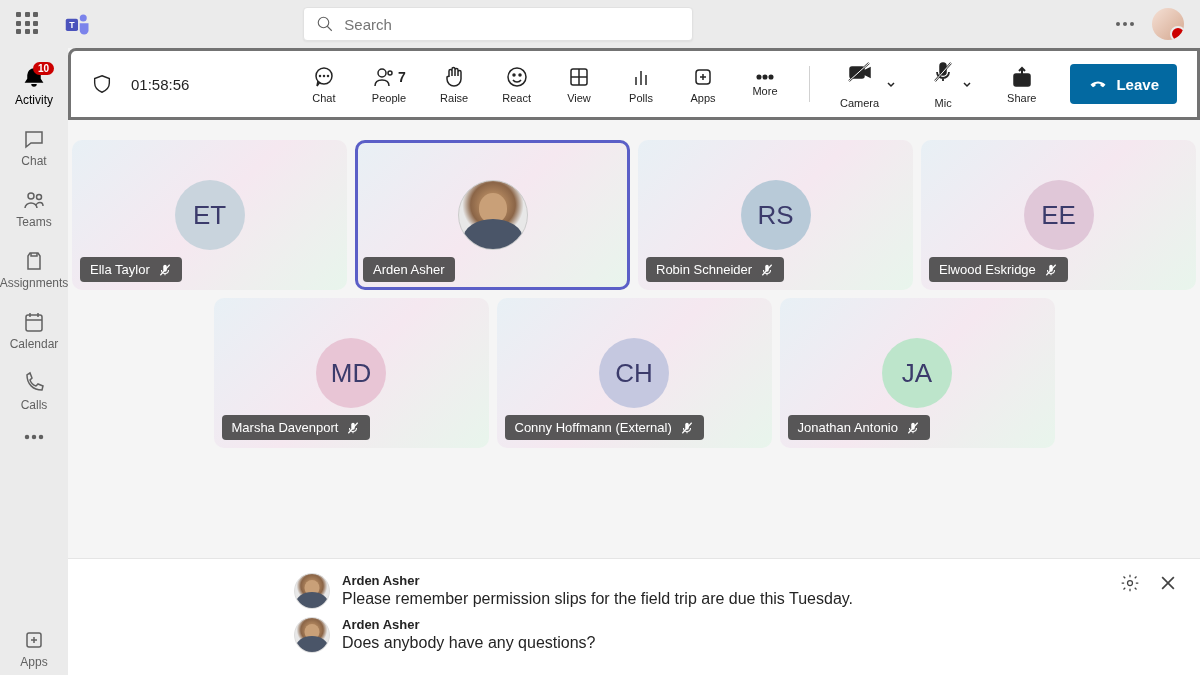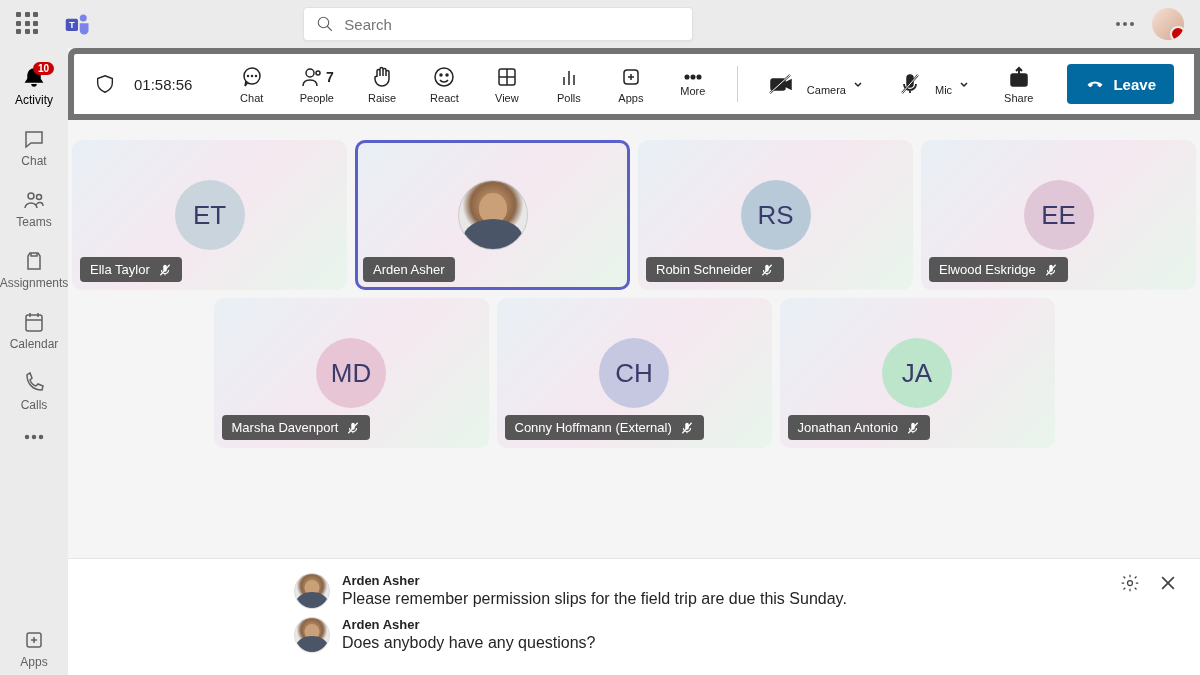--- a/index.html
+++ b/index.html
@@ -19,31 +19,31 @@
 .shell{display:flex;height:627px}
 .rail{width:68px;background:#ebebeb;display:flex;flex-direction:column;align-items:center;padding-top:12px;gap:8px}
 .rail-item{width:68px;display:flex;flex-direction:column;align-items:center;gap:3px;padding:6px 0;cursor:pointer;position:relative}
 .rail-item svg{stroke:#616161;fill:none;stroke-width:1.5}
 .rail-item.active svg{stroke:#000;fill:#000}
 .rail-item span{font-size:12px;color:#616161}
 .rail-item.active span{color:#000}
 .badge{position:absolute;top:2px;right:14px;background:#cc0000;color:#fff;font-size:10px;font-weight:600;border-radius:10px;padding:1px 5px;min-width:18px;text-align:center}
 .rail-spacer{flex:1}
 .main{flex:1;display:flex;flex-direction:column;background:#f5f5f5}
-.meeting-bar{height:72px;background:#fff;border:6px solid #737373;border-radius:8px 0 0 0;display:flex;align-items:center;padding:0 20px;gap:8px}
+.meeting-bar{height:72px;background:#fff;border:3px solid #737373;border-radius:8px 0 0 0;display:flex;align-items:center;padding:0 20px;gap:8px}
 .shield{margin-right:10px}
 .timer{font-size:15px;color:#242424;font-weight:400;margin-right:auto}
 .mbar-items{display:flex;align-items:center;gap:10px}
 .mbar-btn{display:flex;flex-direction:column;align-items:center;gap:3px;padding:4px 12px;cursor:pointer;min-width:52px}
 .mbar-btn svg{stroke:#242424;fill:none;stroke-width:1.5}
 .mbar-btn .lbl{font-size:11px;color:#242424}
 .mbar-btn .lbl-row{font-size:11px;color:#242424;display:flex;align-items:center}
 .divider-v{width:1px;height:36px;background:#d1d1d1;margin:0 8px}
 .mbar-btn.wchev{flex-direction:row;align-items:center;gap:2px}
-.mbar-btn.wchev .col{display:flex;align-items:flex-end;gap:13px}
+.mbar-btn.wchev .col{display:flex;flex-direction:column;align-items:center;gap:13px}
 .chev{margin-left:4px}
 .leave-btn{background:#0369a1;color:#fff;border:none;border-radius:4px;padding:10px 18px;font-size:15px;font-weight:600;display:flex;align-items:center;gap:8px;cursor:pointer;margin-left:12px}
 .stage{flex:1;padding:20px 0 12px 0;display:flex;flex-direction:column;align-items:center;gap:8px;background:#f5f5f5}
 .row{display:flex;gap:8px;justify-content:center}
 .tile{width:275px;height:150px;border-radius:10px;position:relative;display:flex;align-items:center;justify-content:center;background:linear-gradient(135deg,#e8f0f5,#f5e8f0,#e8f5ec)}
 .tile.speaking{outline:3px solid #5b5fc7;outline-offset:-3px}
 .avatar-c{width:70px;height:70px;border-radius:50%;display:flex;align-items:center;justify-content:center;font-size:26px;font-weight:400;color:#3b3b6b}
 .avatar-photo{width:70px;height:70px;border-radius:50%;background:radial-gradient(circle at 50% 35%,#d4a574 0%,#8b6547 40%,#e8e8e8 55%);position:relative;overflow:hidden;border:1px solid #ccc}
 .avatar-photo::before{content:'';position:absolute;left:50%;top:18%;transform:translateX(-50%);width:28px;height:30px;background:#c9a078;border-radius:50% 50% 45% 45%}
 .avatar-photo::after{content:'';position:absolute;left:50%;bottom:-10px;transform:translateX(-50%);width:60px;height:40px;background:#4a5568;border-radius:50% 50% 0 0}
@@ -369,21 +369,21 @@
         <svg width="20" height="20" viewBox="0 0 24 24">
             <line x1="5" y1="5" x2="19" y2="19" stroke="#424242" stroke-width="2"></line>
             <line x1="19" y1="5" x2="5" y2="19" stroke="#424242" stroke-width="2"></line>
           </svg>
       </div>
       <div id="chat-list">
           <div class="chat-msg">
             <div class="chat-avatar"></div>
             <div class="chat-body">
               <div class="sender">Arden Asher</div>
-              <div class="text">Please remember permission slips for the field trip are due this Sunday.</div>
+              <div class="text">Please remember permission slips for the field trip are due this Tuesday.</div>
             </div>
           </div>
           <div class="chat-msg">
             <div class="chat-avatar"></div>
             <div class="chat-body">
               <div class="sender">Arden Asher</div>
               <div class="text">Does anybody have any questions?</div>
             </div>
           </div>
         </div>

